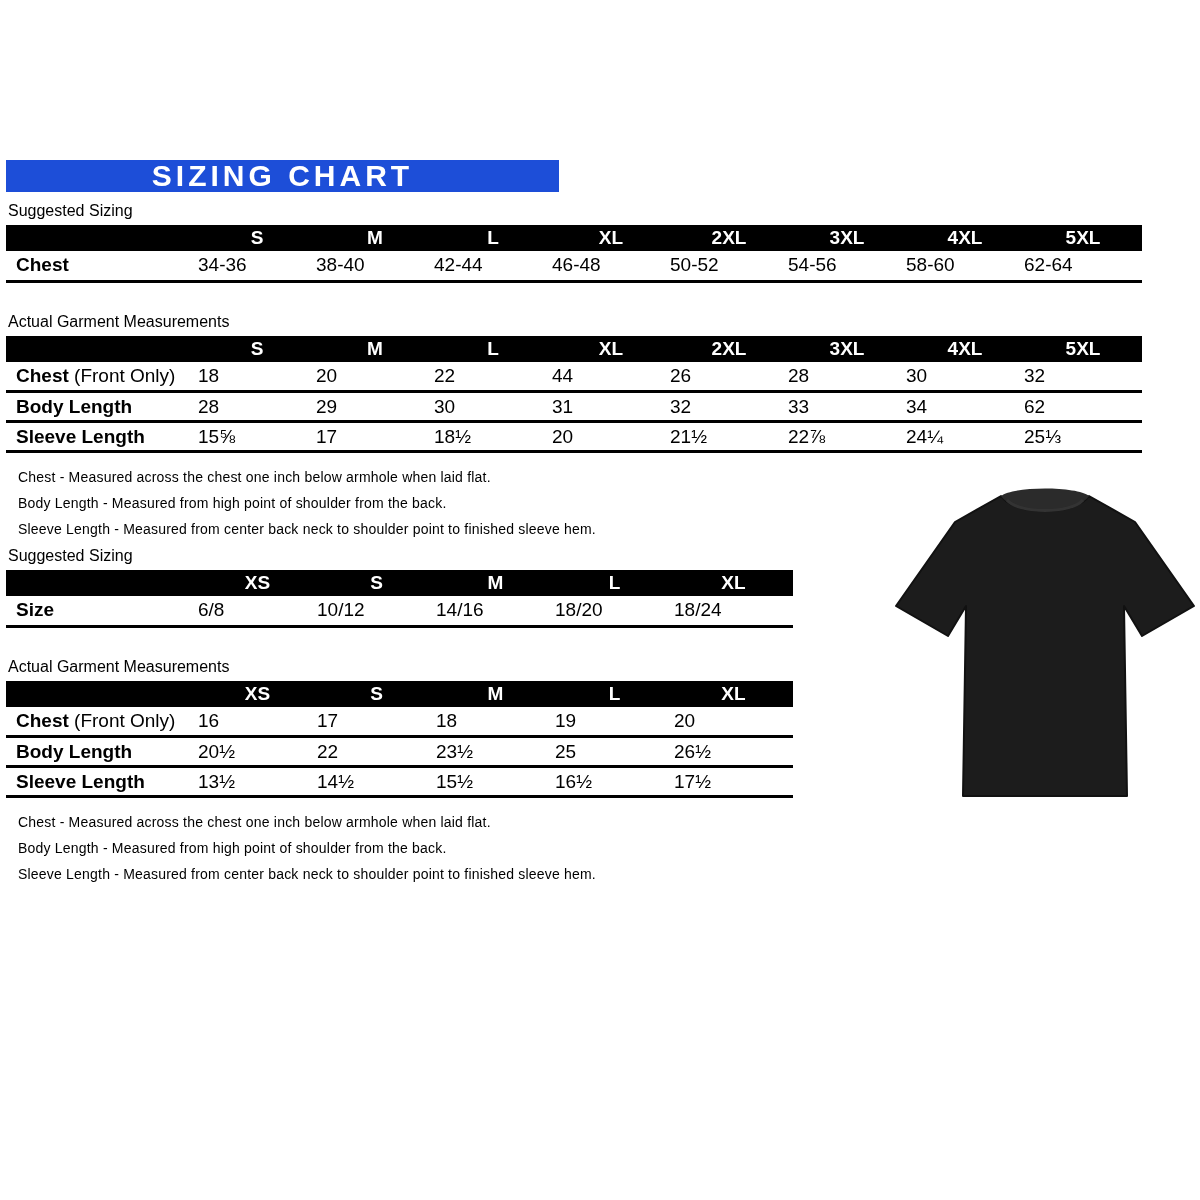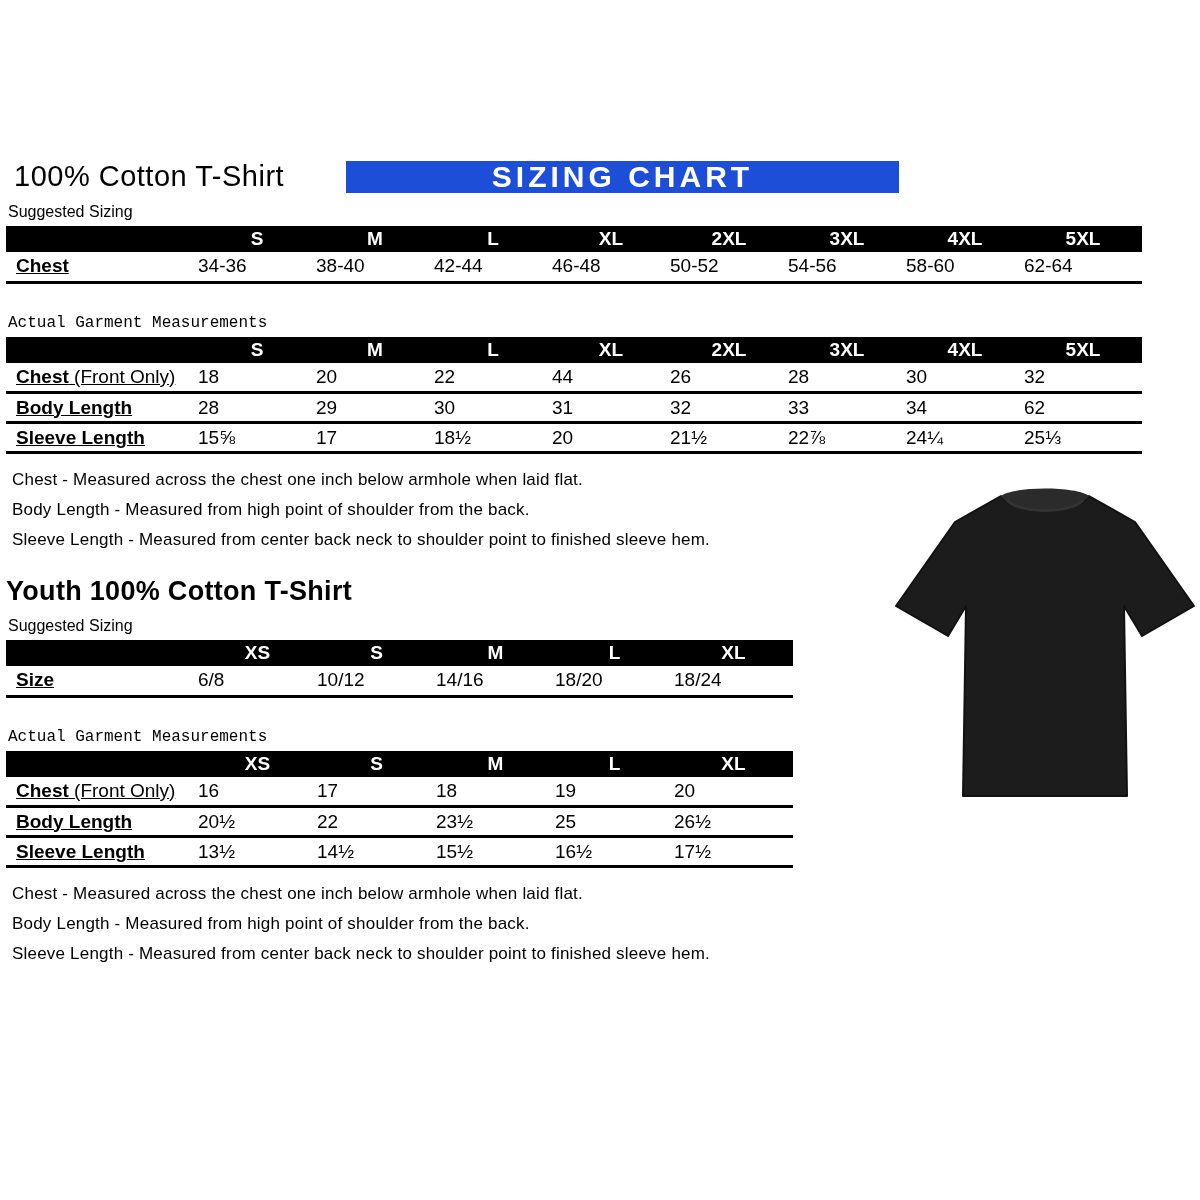--- a/index.html
+++ b/index.html
@@ -39,21 +39,21 @@
     align-items: center;
     justify-content: center;
     font-size: 30px;
     font-weight: 700;
     letter-spacing: 4px;
   }
   .section-label {
     font-size: 16px;
     margin: 10px 0 5px 2px;
   }
-  .section-label.gap { margin-top: 30px; font-family: Liberation Mono, monospace; }
+  .section-label.gap { margin-top: 30px; }
   table {
     border-collapse: collapse;
     table-layout: fixed;
   }
   table.adult { width: 1136px; }
   table.youth { width: 787px; }
   th {
     background: #000;
     color: #fff;
     font-weight: 700;
@@ -64,30 +64,29 @@
   }
   td {
     font-size: 19px;
     height: 30px;
     border-bottom: 3px solid #000;
     padding: 0;
   }
   td.rowlabel {
     text-align: left;
     padding-left: 10px;
-    text-decoration: underline;
   }
   td.rowlabel .lbl { font-weight: 700; }
   td.rowlabel .sfx { font-weight: 400; }
   col.label-col { width: 192px; }
   col.val-col { width: 118px; }
   col.val-col-y { width: 119px; }
   .notes {
-    margin: 16px 0 0 6px;
-    font-size: 17px;
+    margin: 16px 0 0 12px;
+    font-size: 14px;
   }
   .notes .note-line {
     margin: 0 0 10px 0;
     letter-spacing: 0.2px;
   }
   .youth-title {
     font-size: 27px;
     font-weight: 700;
     margin: 26px 0 2px 0;
     letter-spacing: 0.3px;
@@ -99,21 +98,20 @@
     width: 300px;
     height: 330px;
   }
 </style>
 </head>
 <body>
 
 <div class="content">
 
   <div class="title-row">
-    <div class="page-title">100% Cotton T-Shirt</div>
     <div class="banner">SIZING CHART</div>
   </div>
 
   <div class="section-label">Suggested Sizing</div>
 
   <table class="adult">
     <colgroup>
       <col class="label-col">
         <col class="val-col">
         <col class="val-col">
@@ -215,21 +213,20 @@
       </tr>
     </tbody>
   </table>
 
   <div class="notes">
     <p class="note-line">Chest - Measured across the chest one inch below armhole when laid flat.</p>
     <p class="note-line">Body Length - Measured from high point of shoulder from the back.</p>
     <p class="note-line">Sleeve Length - Measured from center back neck to shoulder point to finished sleeve hem.</p>
   </div>
 
-  <div class="youth-title">Youth 100% Cotton T-Shirt</div>
 
   <div class="section-label">Suggested Sizing</div>
 
   <table class="youth">
     <colgroup>
       <col class="label-col">
         <col class="val-col-y">
         <col class="val-col-y">
         <col class="val-col-y">
         <col class="val-col-y">

